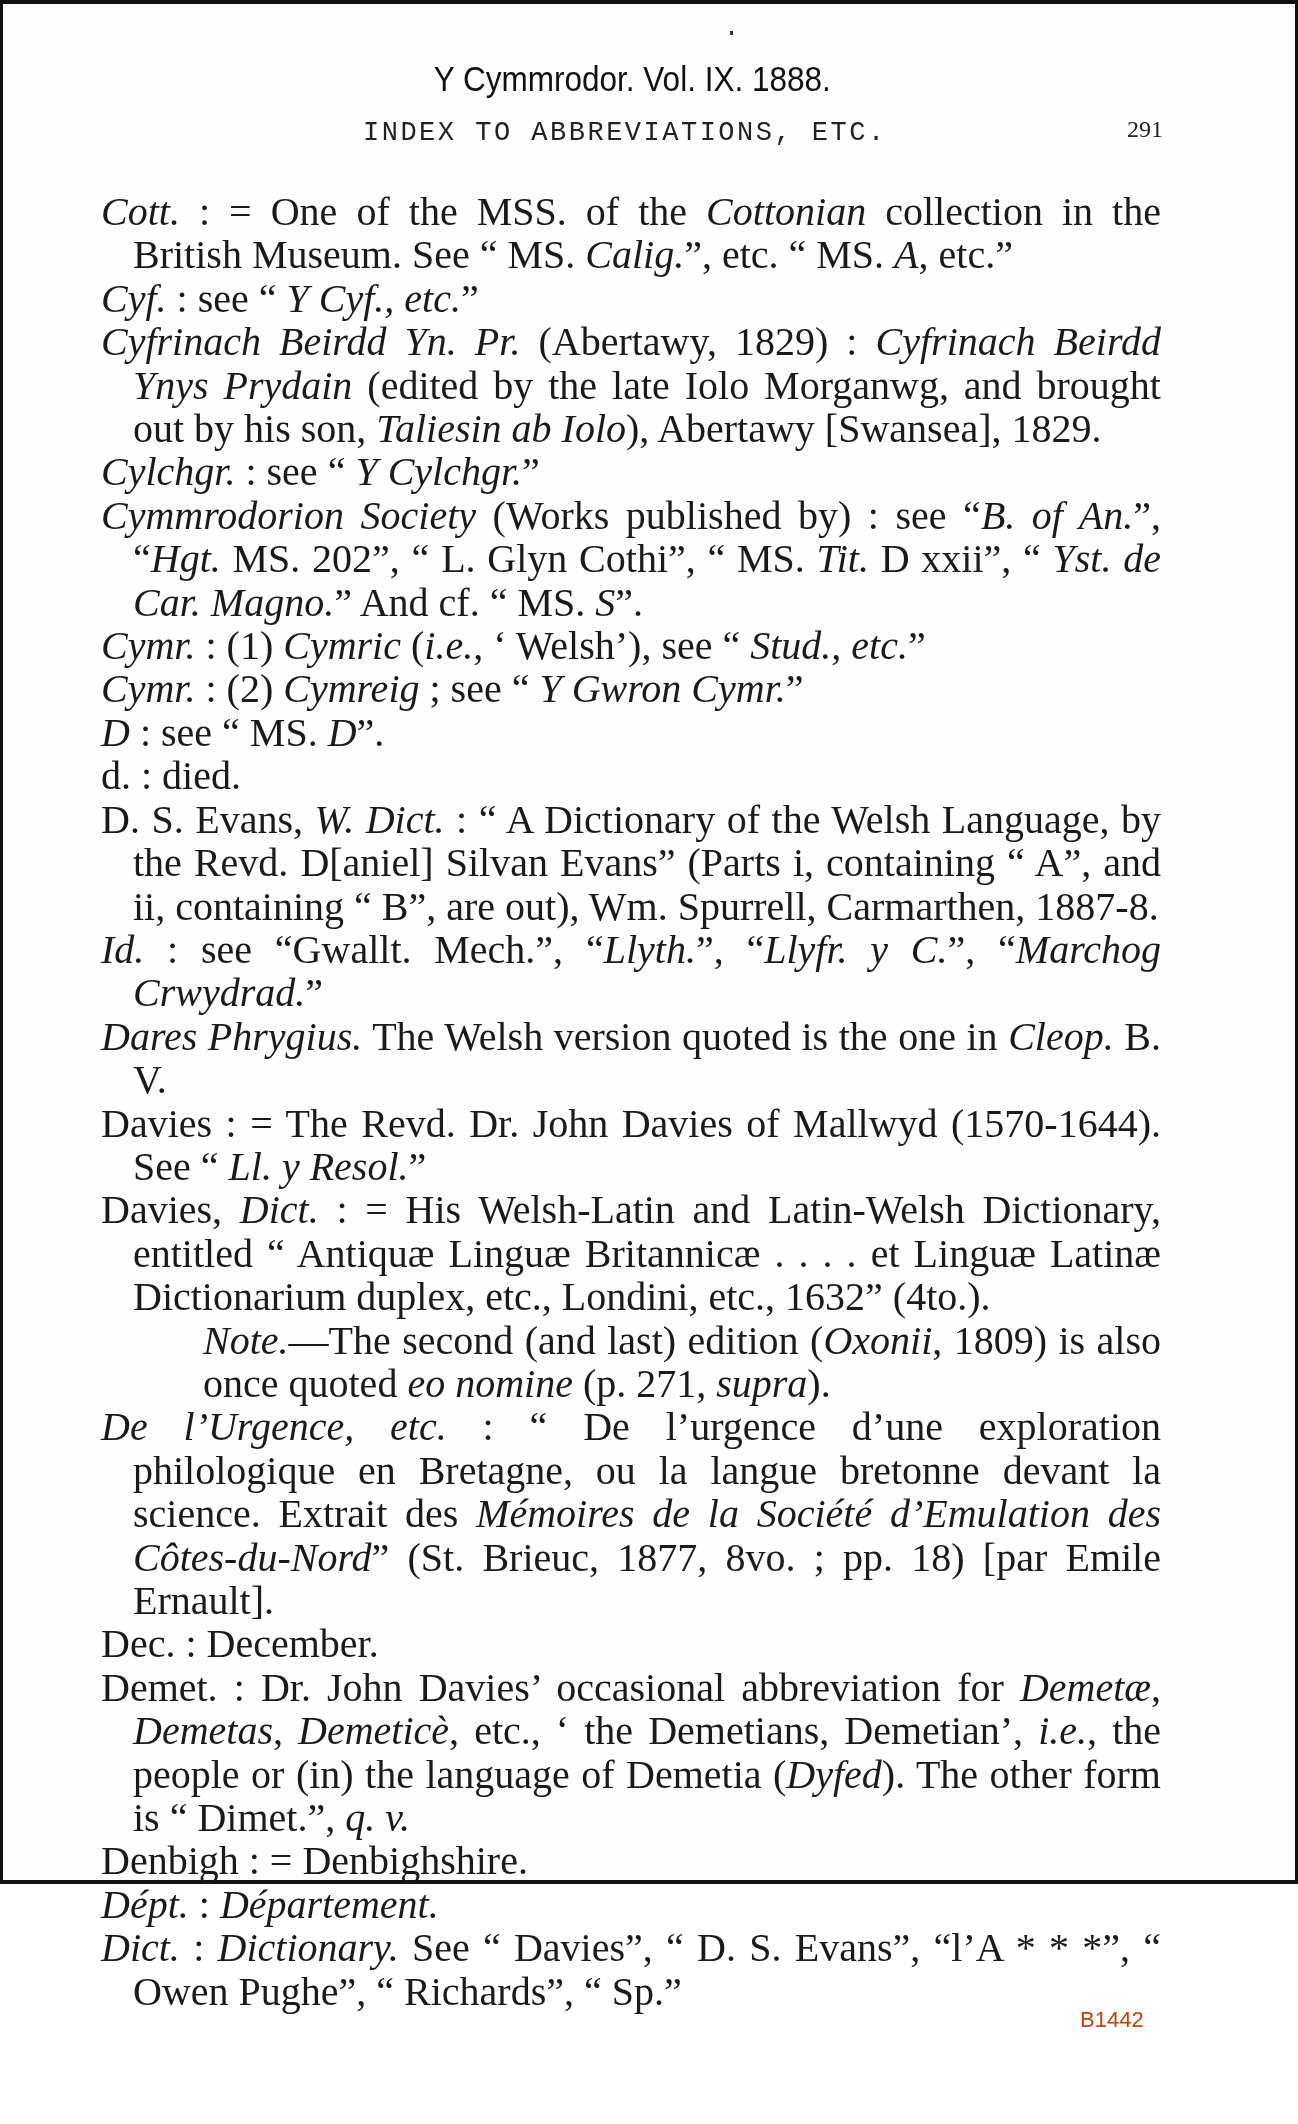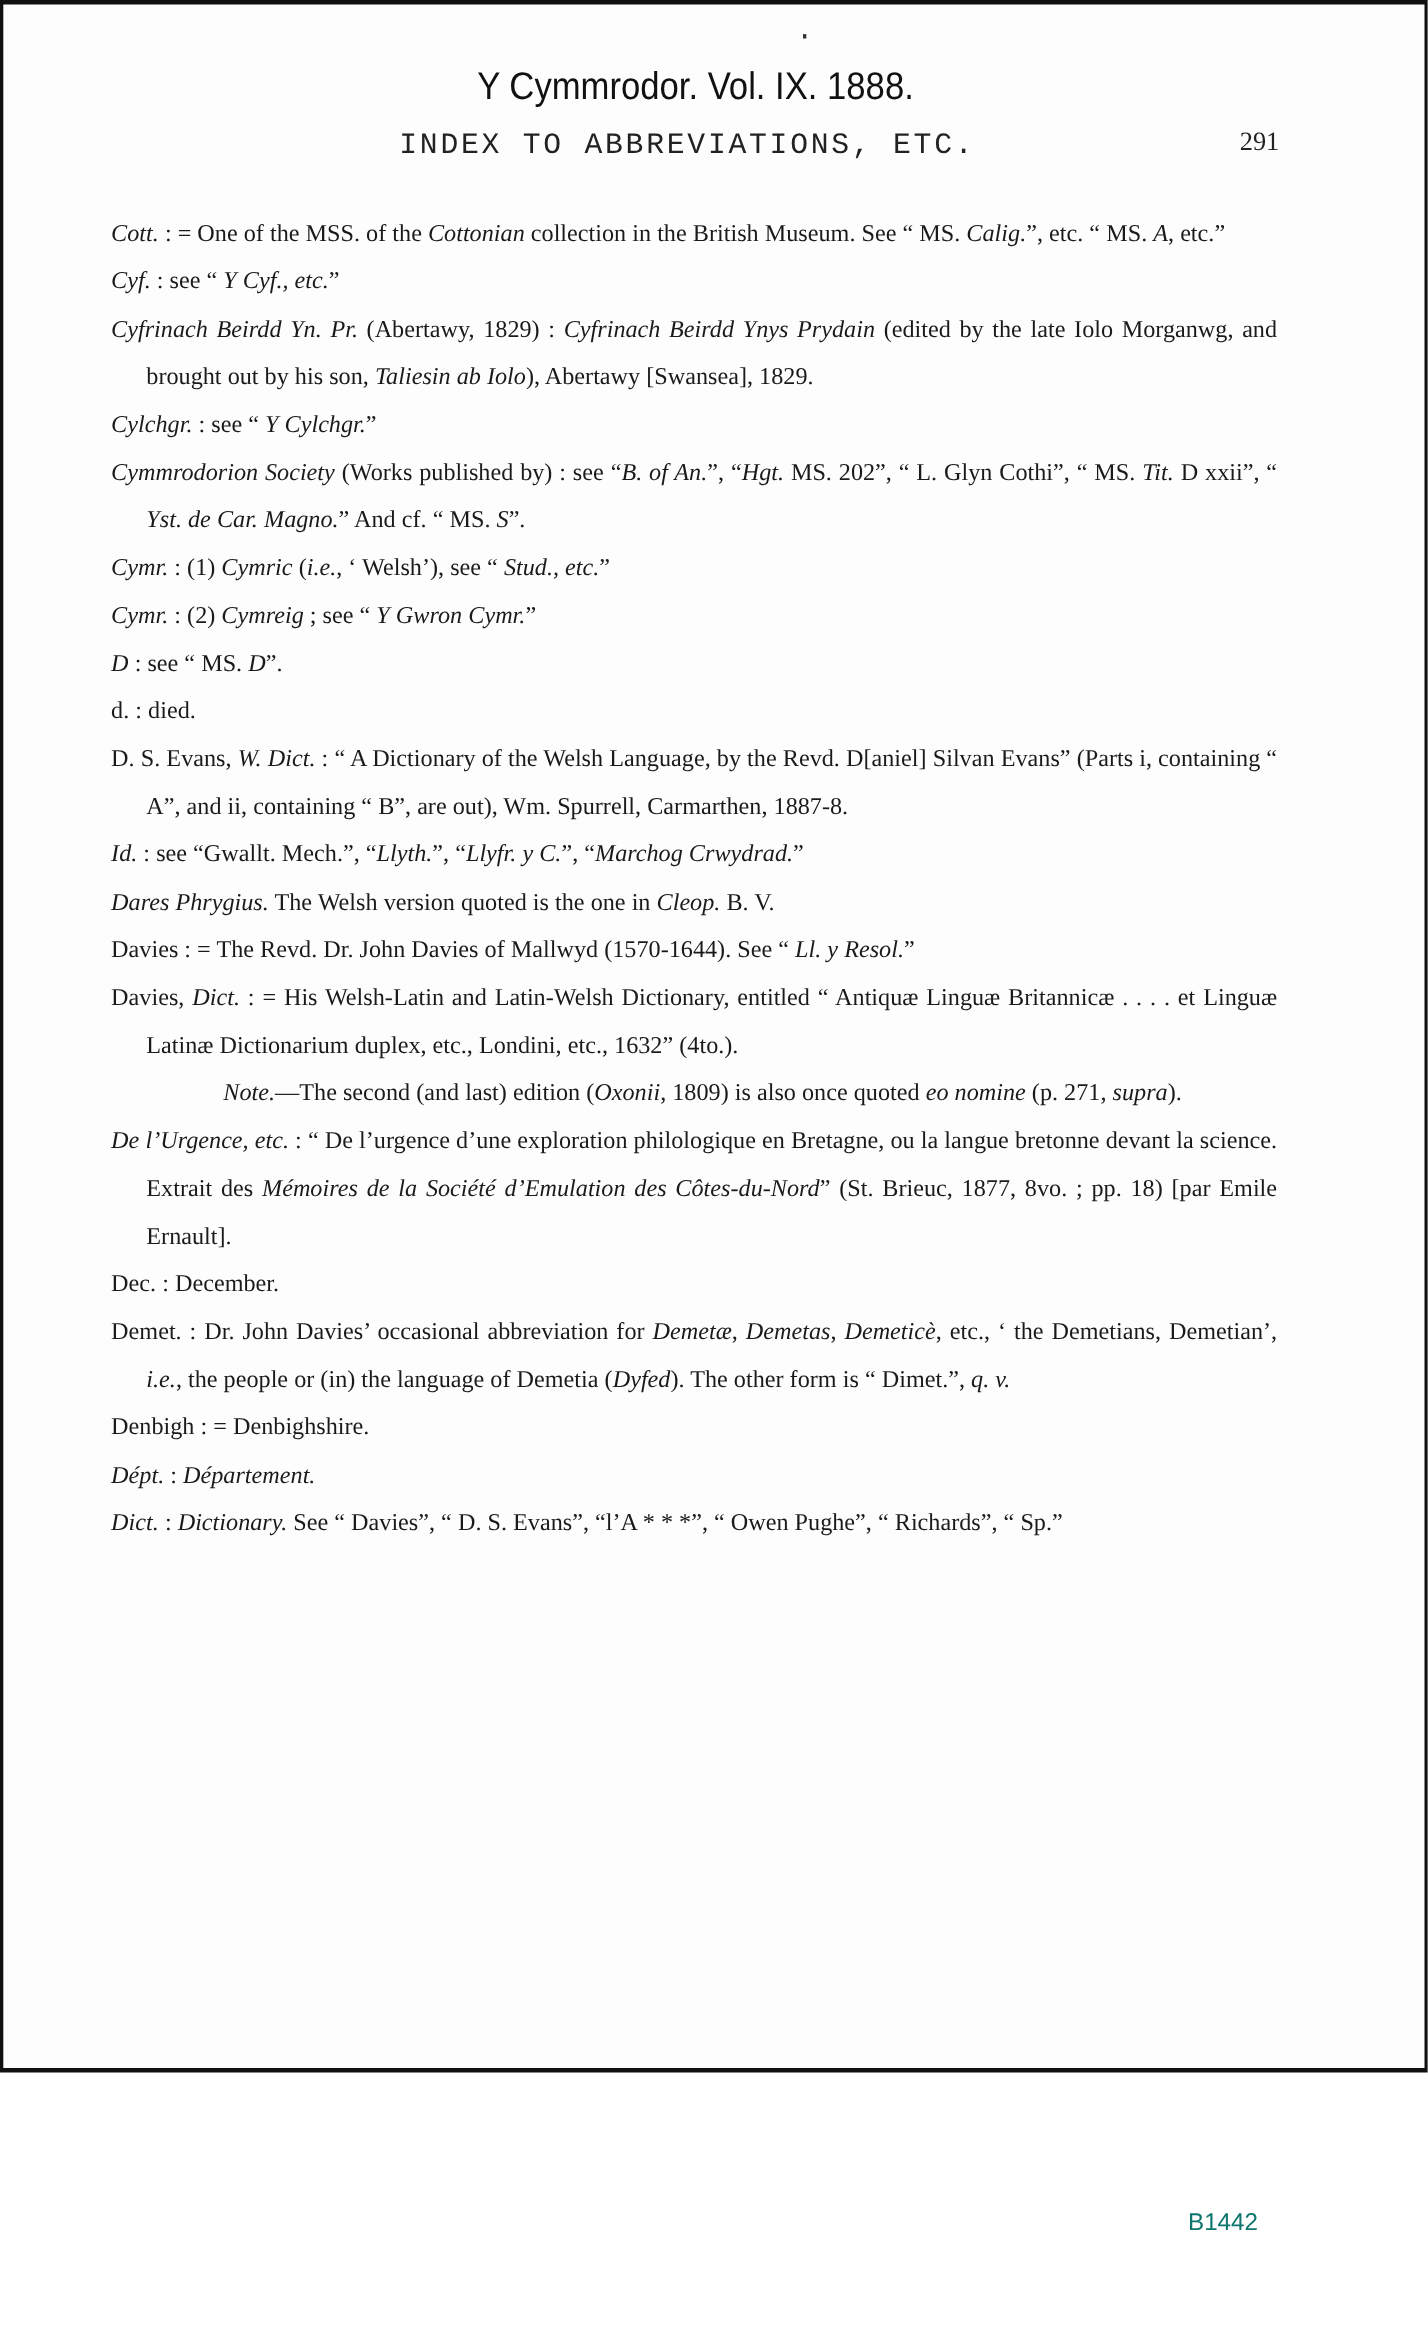--- a/index.html
+++ b/index.html
@@ -17,29 +17,29 @@
   }
   .stamp-title span { position: relative; left: -22px; }
   .running-head {
     position: absolute; left: 350px; top: 112px; width: 810px;
     font-family: "Liberation Serif", serif; color: #222;
   }
   .running-head .rh-title { font-size: 27px; letter-spacing: 2.5px; position: absolute; left: 10px; top: 2px; font-family: Liberation Mono, monospace; }
   .running-head .rh-page { font-size: 24px; position: absolute; right: 0; top: 0; }
   .body {
     position: absolute; left: 98px; top: 186px; width: 1060px;
-    font-family: "Liberation Serif", serif; font-size: 22px; color: #1a1a1a;
+    font-family: "Liberation Serif", serif; font-size: 40px; color: #1a1a1a;
     line-height: 43.4px;
   }
   .entry { text-indent: -32px; padding-left: 32px; margin: 0; text-align: justify; text-align-last: left; }
   .entry.note-para { text-indent: 0; padding-left: 102px; }
   .entry .i { font-style: italic; }
   .serial {
     position: absolute; left: 1077px; top: 2003px;
-    font-family: "Liberation Sans", sans-serif; font-size: 22px; color: #0f766e;
+    font-family: "Liberation Sans", sans-serif; font-size: 22px; color: #c2410c;
   }
 </style>
 </head>
 <body>
 
 <div class="page">
   <div class="dot"></div>
   <div class="stamp-title"><span>Y Cymmrodor. Vol. IX. 1888.</span></div>
   <div class="running-head">
     <span class="rh-title">INDEX TO ABBREVIATIONS, ETC.</span>

